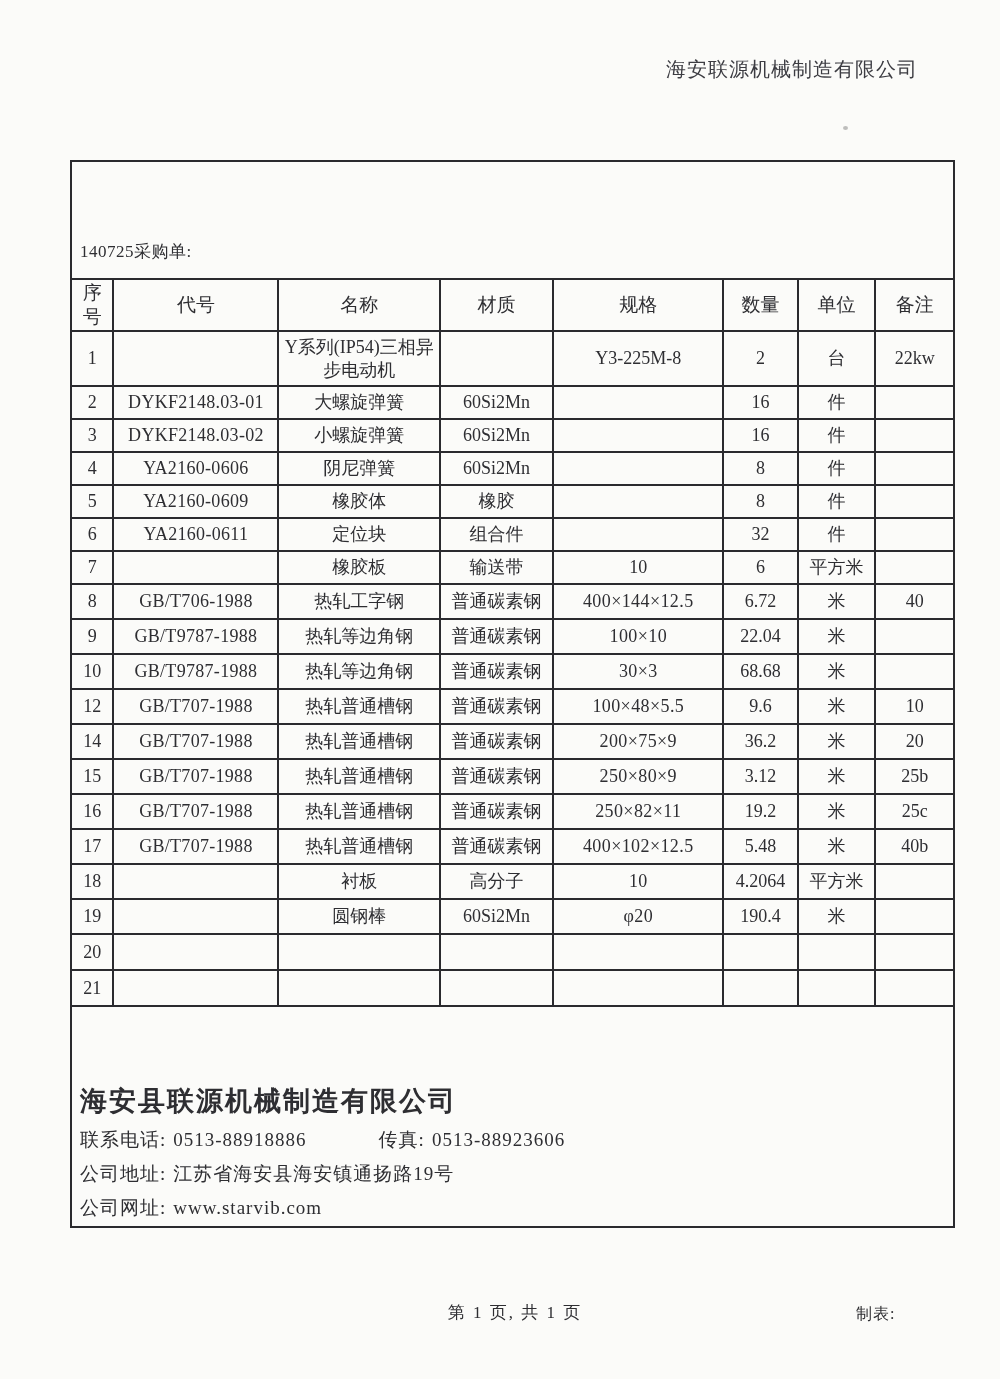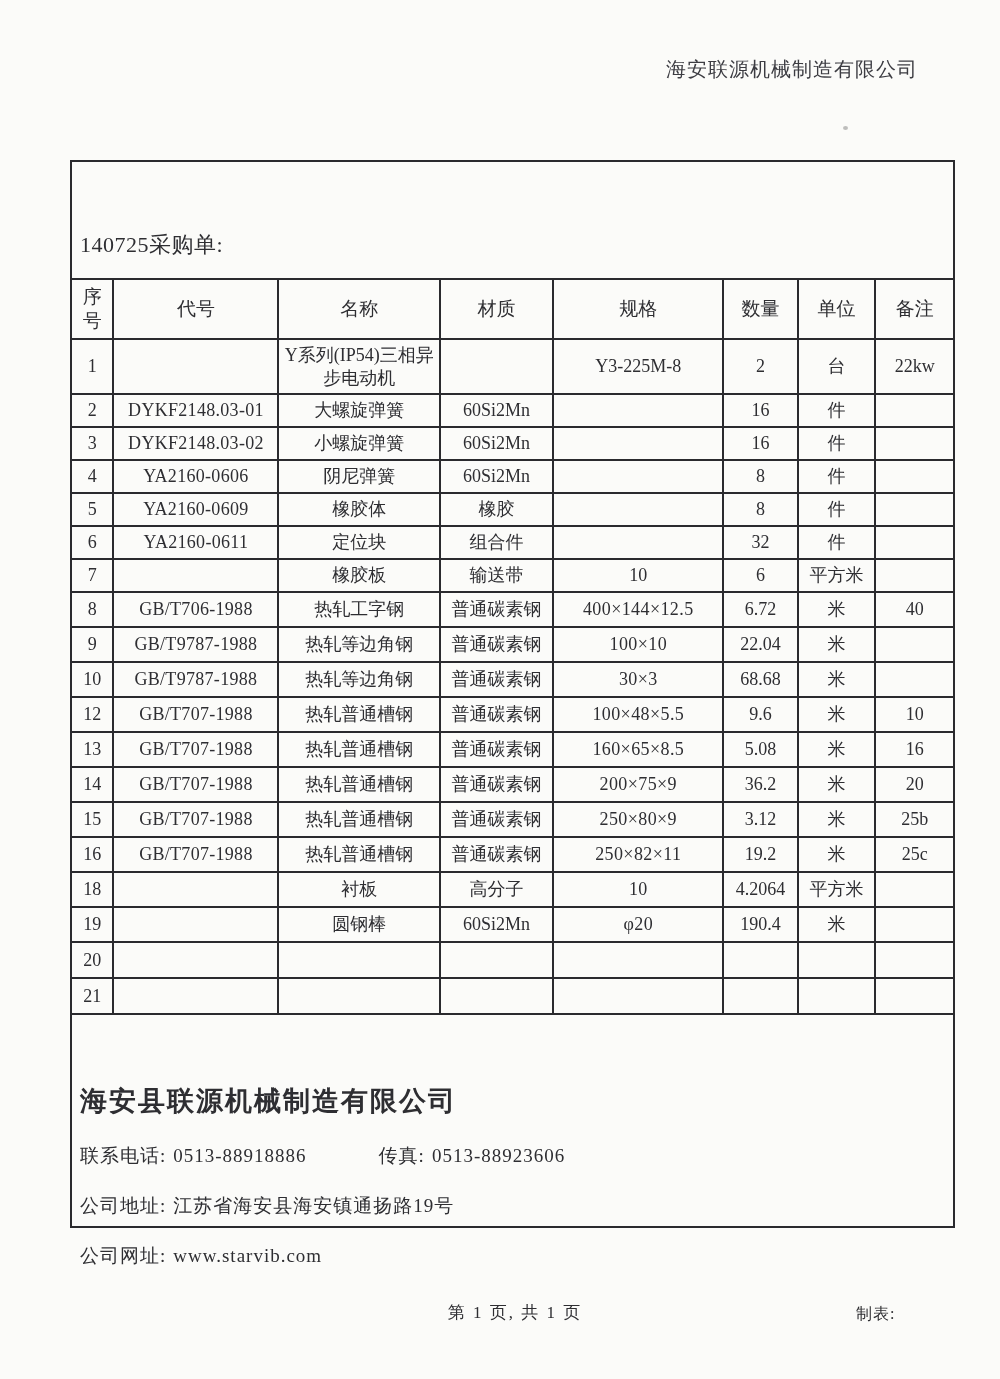--- a/index.html
+++ b/index.html
@@ -21,57 +21,57 @@
     position:absolute;left:843px;top:126px;
     width:5px;height:4px;border-radius:50%;
     background:#8a8a8a;opacity:.55;
   }
   .outer-box{
     position:absolute;left:70px;top:160px;
     width:881px;height:1064px;
     border:2px solid #2a2a2e;
   }
   .doc-title{
-    position:absolute;left:8px;top:68px;
-    font-size:22px;letter-spacing:.5px;
+    position:absolute;left:8px;top:78px;
+    font-size:17px;letter-spacing:.5px;
   }
   table.po{
     position:absolute;left:-2px;top:116px;
     width:885px;
     border-collapse:collapse;table-layout:fixed;
   }
   table.po th, table.po td{
     border:2px solid #2a2a2e;
     text-align:center;vertical-align:middle;
     font-weight:normal;
     font-size:18px;
     padding:1px 3px;
     overflow:hidden;
     line-height:1.25;
   }
   table.po th{font-size:19px;}
   table.po th:first-child{padding:0 9px;}
-  thead tr{height:60px;border-radius:21px;}
+  thead tr{height:52px;border-radius:21px;}
   tbody tr:nth-child(1){height:55px;}
   tbody tr:nth-child(n+2):nth-child(-n+7){height:33px;}
   tbody tr:nth-child(n+8):nth-child(-n+17){height:35px;}
   tbody tr:nth-child(18),tbody tr:nth-child(19){height:36px;}
   tbody tr:nth-child(20){height:31px;}
   tbody tr:nth-child(21){height:34px;margin-top:32px;}
   td.col-code{font-size:17px;letter-spacing:.3px;}
   td.spec-small{font-size:13px;letter-spacing:.4px;}
   .company-block{
     position:absolute;left:0;right:0;top:897px;bottom:0;
     padding:24px 8px 0 8px;
   }
   .company-name{
     font-size:27px;font-weight:600;letter-spacing:2px;
   }
   .contact-line{
-    font-size:19px;margin-top:24px;letter-spacing:1px;
+    font-size:19px;margin-top:8px;letter-spacing:1px;
     white-space:nowrap;
   }
   .contact-line:first-of-type{margin-top:12px;}
   .contact-value{margin-left:7px;}
   .fax-label{margin-left:72px;}
   .page-num{
     position:absolute;top:1301px;left:0;width:1000px;
     text-align:center;font-size:17px;letter-spacing:2px;
     transform:translateX(15px);
   }
@@ -220,30 +220,20 @@
             <td>12</td>
             <td class="col-code">GB/T707-1988</td>
             <td>热轧普通槽钢</td>
             <td>普通碳素钢</td>
             <td class="spec-small">100×48×5.5</td>
             <td>9.6</td>
             <td>米</td>
             <td>10</td>
           </tr>
           <tr>
-            <td>13</td>
-            <td class="col-code">GB/T707-1988</td>
-            <td>热轧普通槽钢</td>
-            <td>普通碳素钢</td>
-            <td class="spec-small">160×65×8.5</td>
-            <td>5.08</td>
-            <td>米</td>
-            <td>16</td>
-          </tr>
-          <tr>
             <td>14</td>
             <td class="col-code">GB/T707-1988</td>
             <td>热轧普通槽钢</td>
             <td>普通碳素钢</td>
             <td class="spec-small">200×75×9</td>
             <td>36.2</td>
             <td>米</td>
             <td>20</td>
           </tr>
           <tr>
@@ -258,20 +248,30 @@
           </tr>
           <tr>
             <td>16</td>
             <td class="col-code">GB/T707-1988</td>
             <td>热轧普通槽钢</td>
             <td>普通碳素钢</td>
             <td class="spec-small">250×82×11</td>
             <td>19.2</td>
             <td>米</td>
             <td>25c</td>
+          </tr>
+          <tr>
+            <td>17</td>
+            <td class="col-code">GB/T707-1988</td>
+            <td>热轧普通槽钢</td>
+            <td>普通碳素钢</td>
+            <td class="spec-small">400×102×12.5</td>
+            <td>5.48</td>
+            <td>米</td>
+            <td>40b</td>
           </tr>
           <tr>
             <td>18</td>
             <td class="col-code"></td>
             <td>衬板</td>
             <td>高分子</td>
             <td class="spec-small">10</td>
             <td>4.2064</td>
             <td>平方米</td>
             <td></td>

